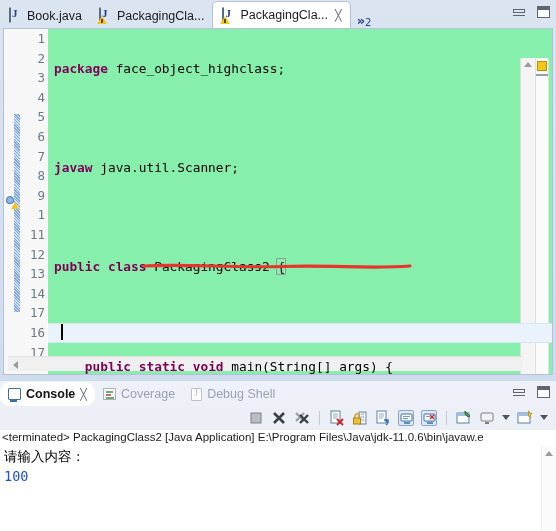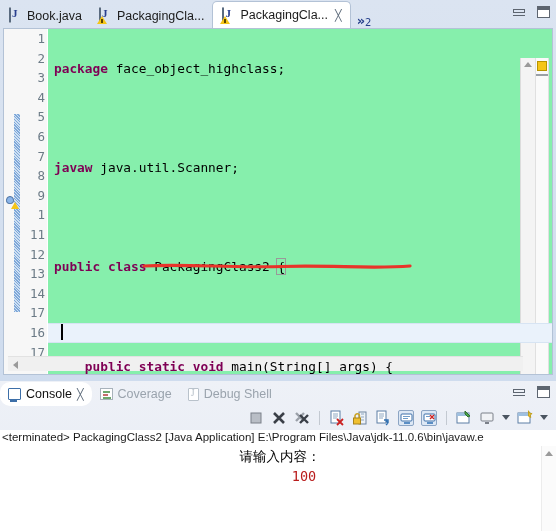--- a/index.html
+++ b/index.html
@@ -169,21 +169,21 @@
     background: linear-gradient(#eef1f7, #e6ebf4);
   }
   #console-tabbar {
     position: relative; height: 25px; display: flex; align-items: flex-end;
   }
   .ctab {
     height: 24px; display: flex; align-items: center; gap: 5px;
     padding: 0 8px; font-size: 12.5px; white-space: nowrap;
     border-top-left-radius: 5px; border-top-right-radius: 5px;
   }
-  .ctab.active { background: #ffffff; color: #111; font-weight: normal; border-radius: 10px; }
+  .ctab.active { background: #ffffff; color: #111; font-weight: bold; border-radius: 10px; }
   .ctab.inactive { color: #9aa3ad; }
   .console-icon {
     width: 13px; height: 12px; background: #fff;
     border: 1.5px solid #3d6fa8; border-radius: 1px; position: relative; flex:none;
   }
   .console-icon::after {
     content:""; position:absolute; left:1px; bottom:-3px; width:7px;height:2px;background:#3d6fa8;
   }
   .dbgshell-icon {
     width: 11px; height: 13px; border: 1px solid #b9c2cb; border-radius:1px; background:#fff; flex:none; position:relative;
@@ -211,23 +211,23 @@
   #console-body {
     position: absolute; left: 0; top: 49px; width: 556px; height: 101px;
     background: #ffffff;
   }
   #terminated-line {
     font-size: 11.5px; color: #1b1b1b; padding: 1px 4px 2px 2px;
     white-space: nowrap; overflow: hidden; height: 16px;
   }
   #console-text {
     font-family: "DejaVu Sans Mono", monospace; font-size: 13.5px;
-    padding-left: 4px; line-height: 20px; color: #000; text-align: center;
-  }
-  #console-text .inputline { color: #b91c1c; margin-left: 48px; }
+    padding-left: 4px; line-height: 20px; color: #000;
+  }
+  #console-text .inputline { color: #1d4ed8; }
   #console-scroll {
     position: absolute; right: 0; top: 16px; width: 15px; bottom: 0;
     background: #fbfbfb; border-left: 1px solid #ececec;
   }
   #console-scroll .arrow-up {
     position:absolute; left:3px; top:5px; width:0;height:0;
     border-left:4px solid transparent;border-right:4px solid transparent;
     border-bottom:5px solid #9a9a9a;
   }
   .cwin-ctrls { position: absolute; right: 6px; top: 5px; display: flex; gap: 12px; align-items: center; }

